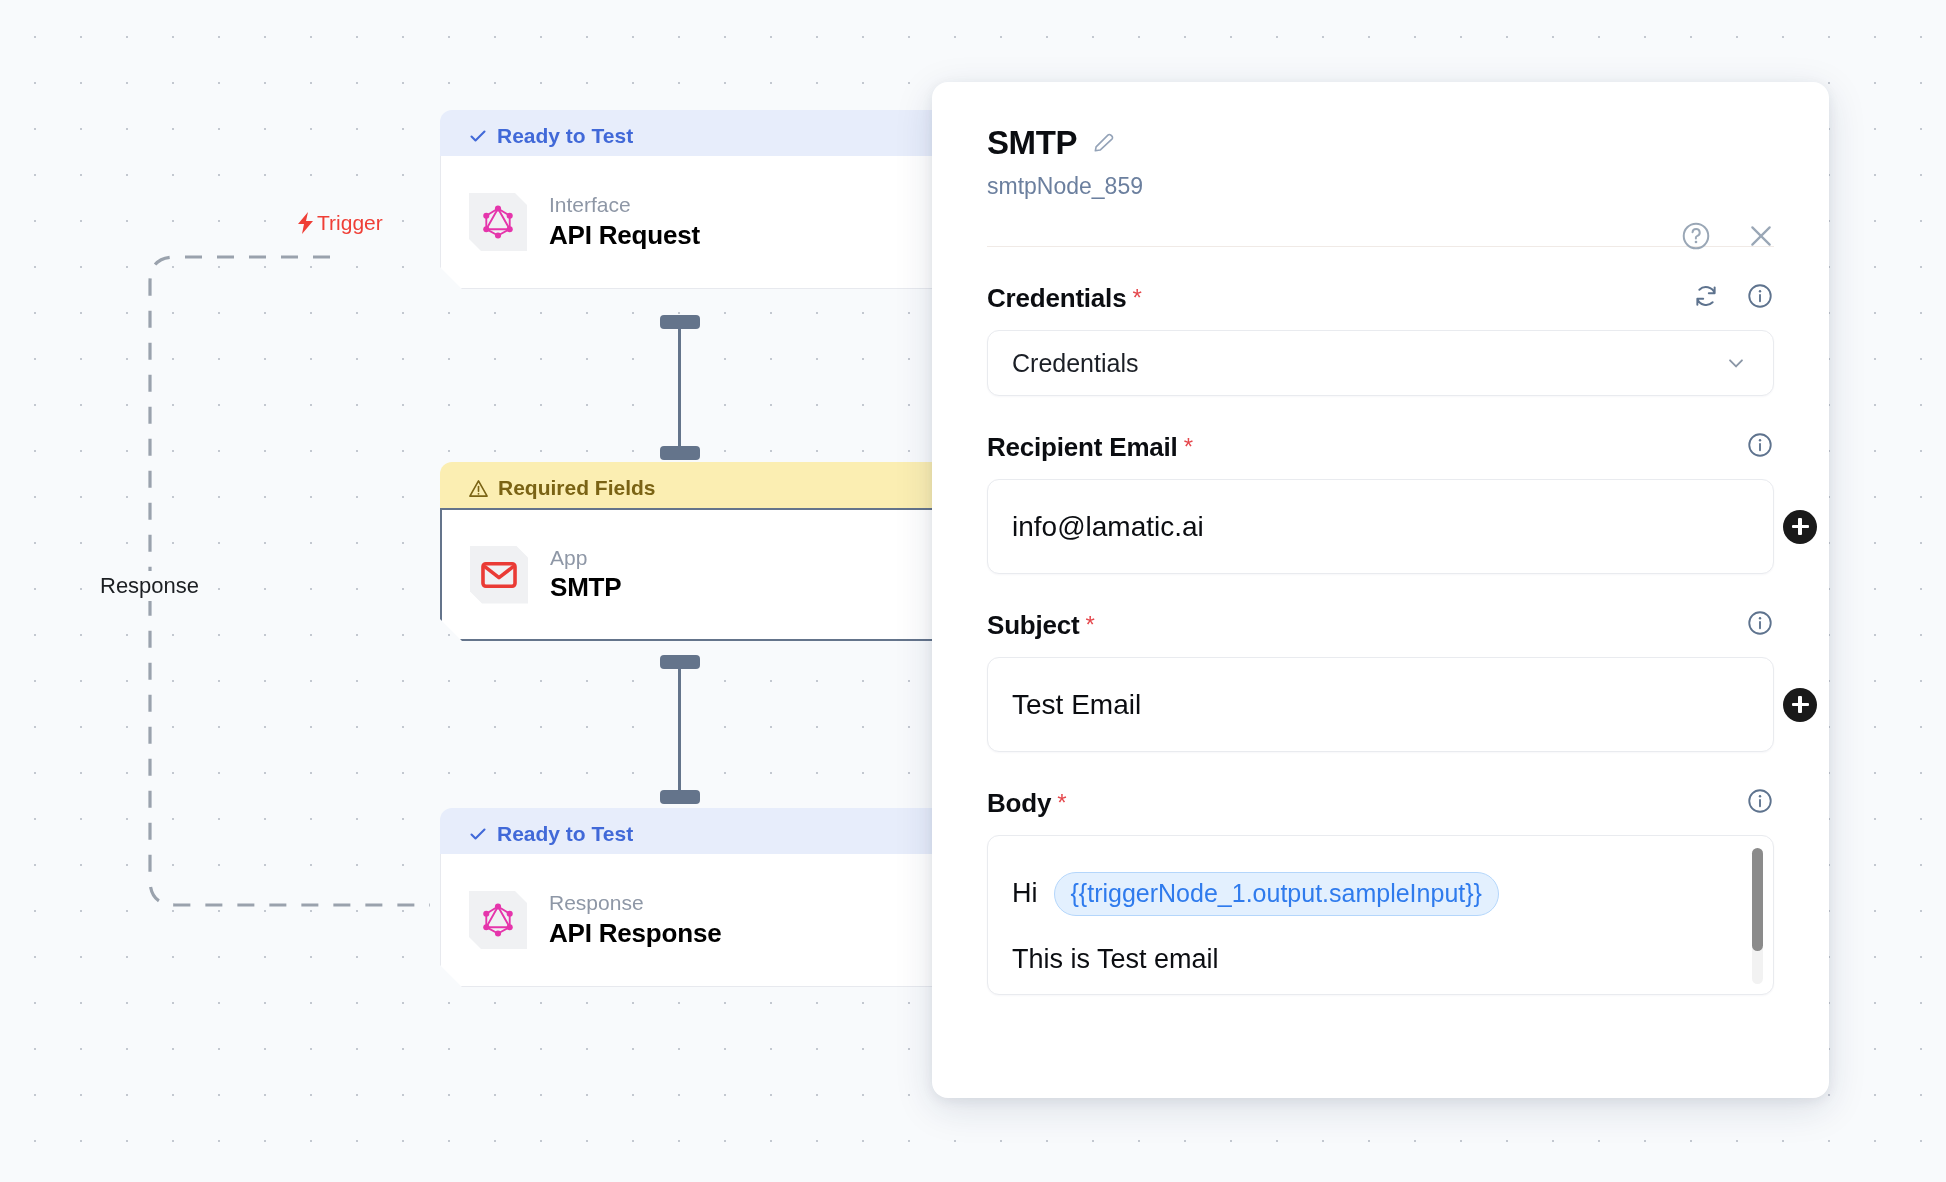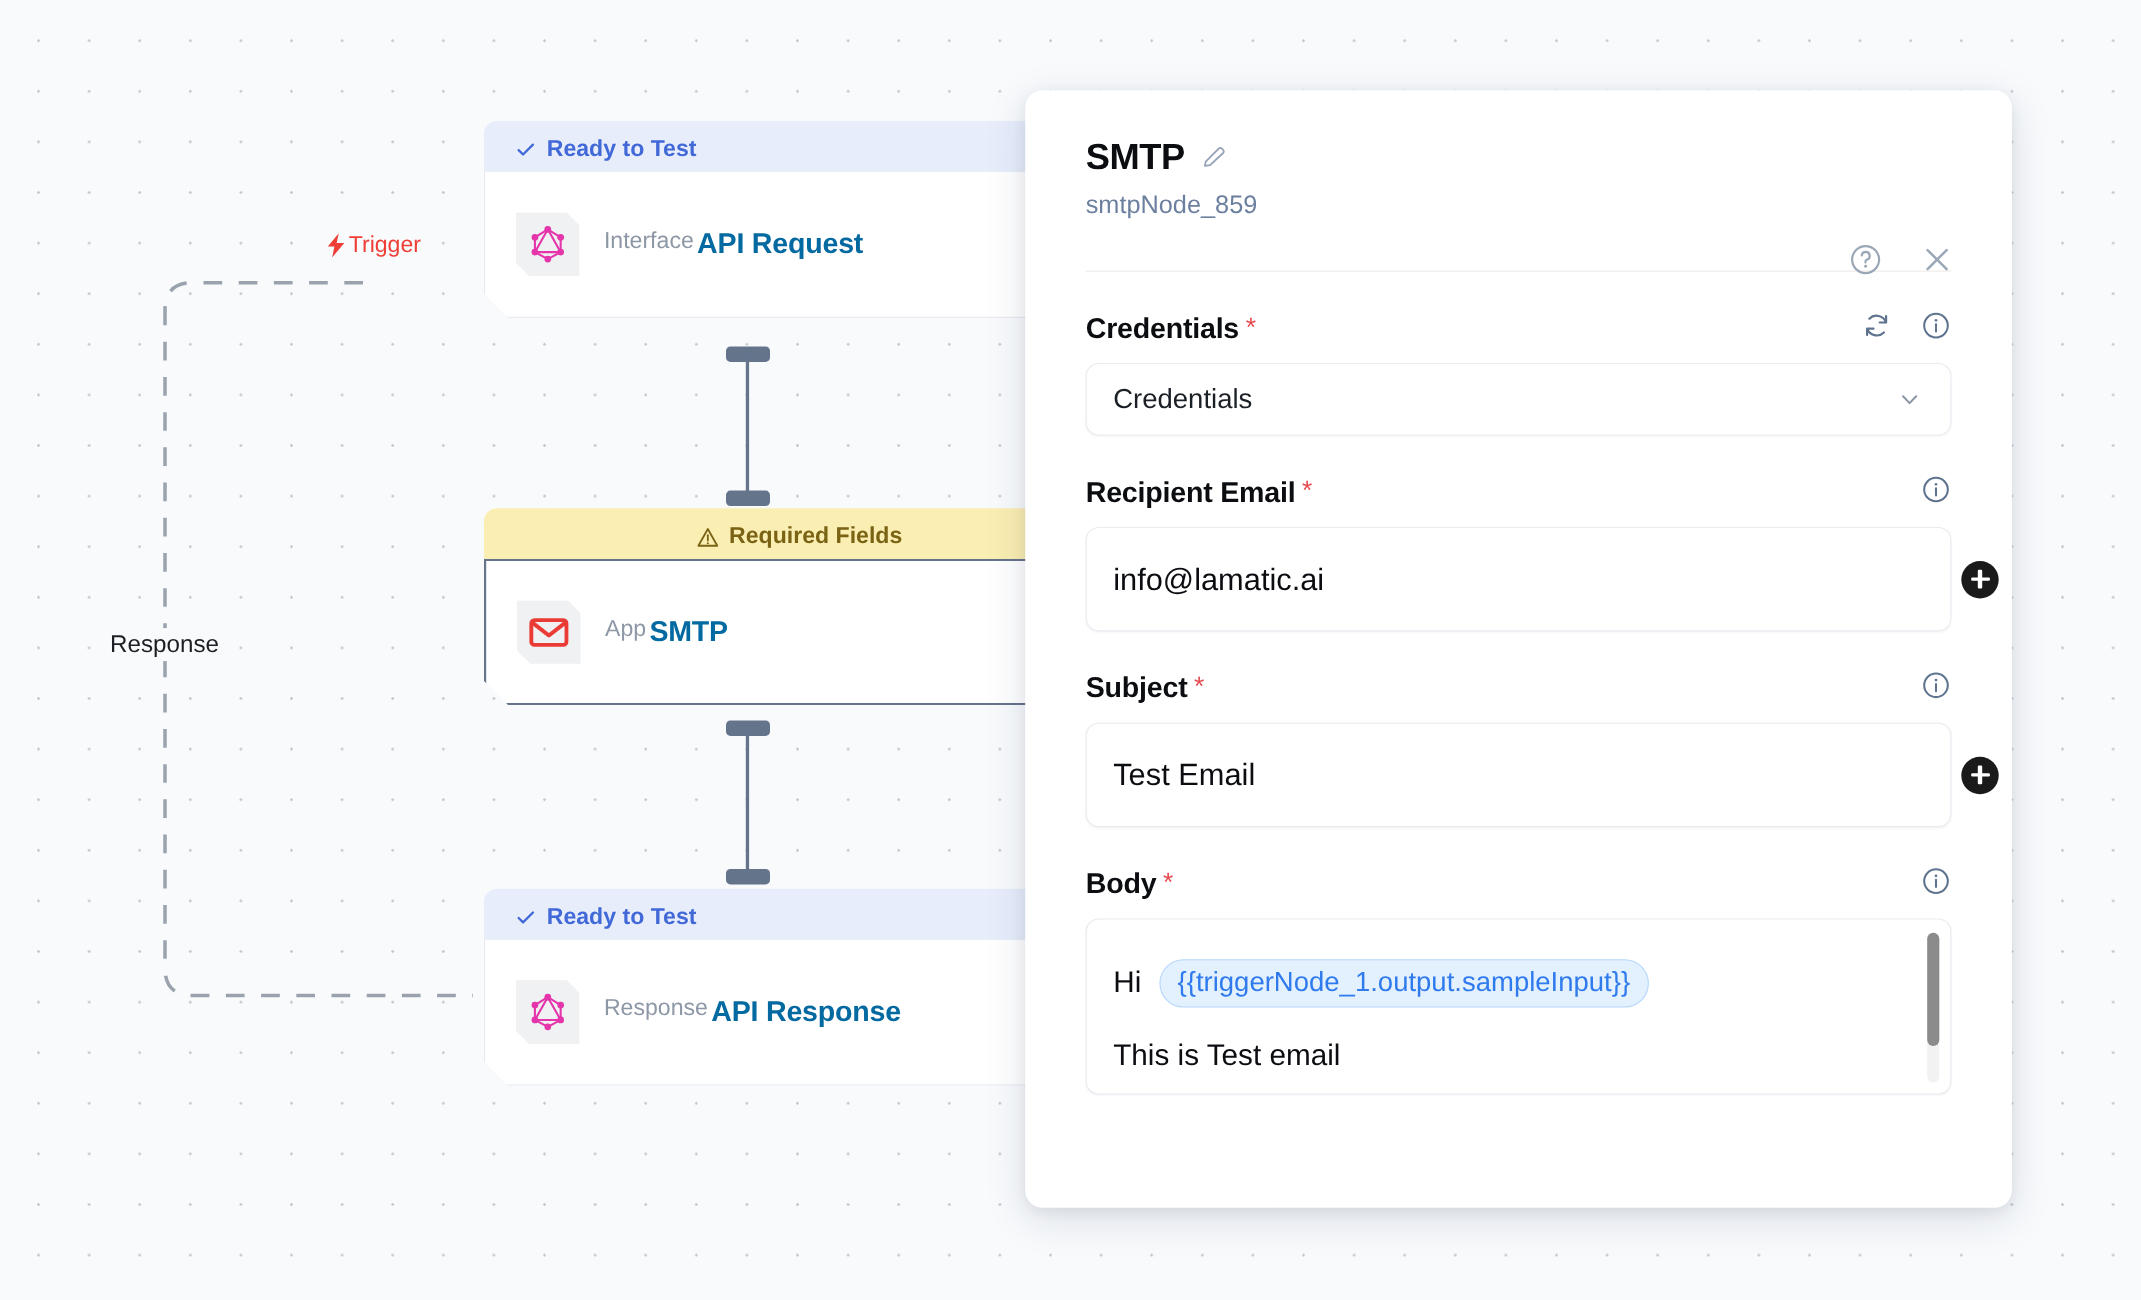--- a/index.html
+++ b/index.html
@@ -48,21 +48,21 @@
 
   .node-banner {
     height: 52px;
     display: flex; align-items: center; gap: 9px;
     padding: 0 28px;
     font-size: 21px;
     font-weight: 600;
     border-radius: 12px 12px 0 0;
   }
   .banner-ready { background: #e7edfb; color: #4169d8; }
-  .banner-required { background: #fbeeb2; color: #7a6314; justify-content: center; }
+  .banner-required { background: #fbeeb2; color: #7a6314; }
   .node-banner svg { display:block; flex: none; }
 
   .node-card {
     position: relative;
     background: #ffffff;
     height: 133px;
     margin-top: -6px;
     padding: 0 28px;
     display: flex; align-items: center; gap: 22px;
     border: 1px solid #e7e9ee;
@@ -78,23 +78,23 @@
   }
 
   .node-icon {
     width: 58px; height: 58px; flex: none;
     background: #f0f1f3;
     display: flex; align-items: center; justify-content: center;
     clip-path: polygon(0 0, calc(100% - 12px) 0, 100% 12px, 100% 100%, 12px 100%, 0 calc(100% - 12px));
   }
   .node-icon svg { display: block; }
 
-  .node-meta { display: flex; gap: 3px; }
+  .node-meta { display: flex; flex-direction: column; gap: 3px; }
   .node-kind { font-size: 21px; color: #8e97a6; line-height: 1.15; }
-  .node-title { font-size: 26px; font-weight: 700; color: #0369a1; line-height: 1.15; letter-spacing: -.2px; }
+  .node-title { font-size: 26px; font-weight: 700; color: #000000; line-height: 1.15; letter-spacing: -.2px; }
 
   
   .handle {
     position: absolute;
     width: 40px; height: 14px;
     background: #64748b;
     border-radius: 4px;
   }
   .edge-line {
     position: absolute;

